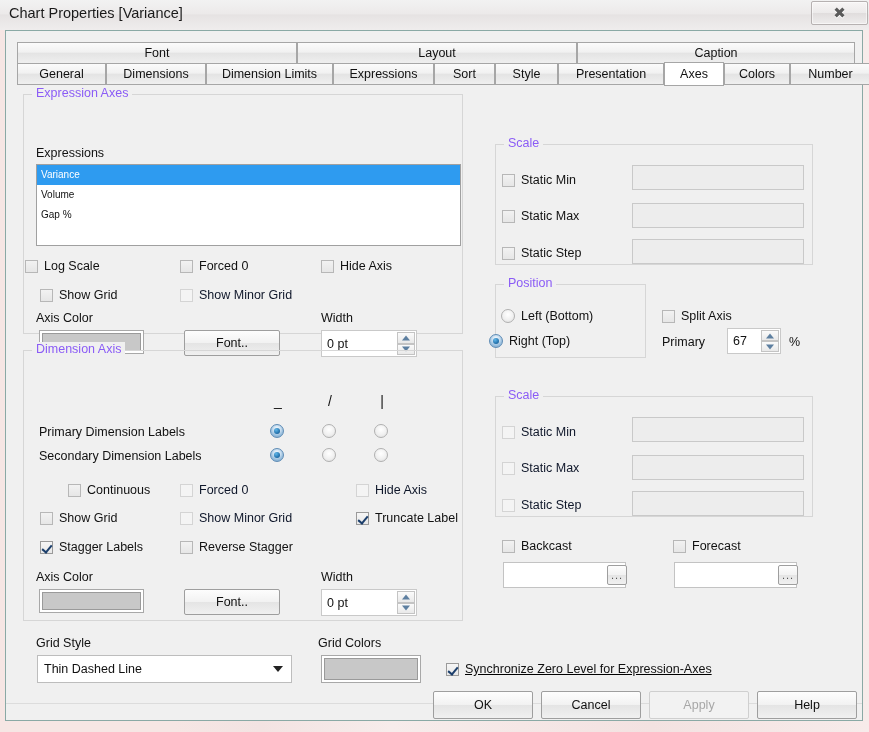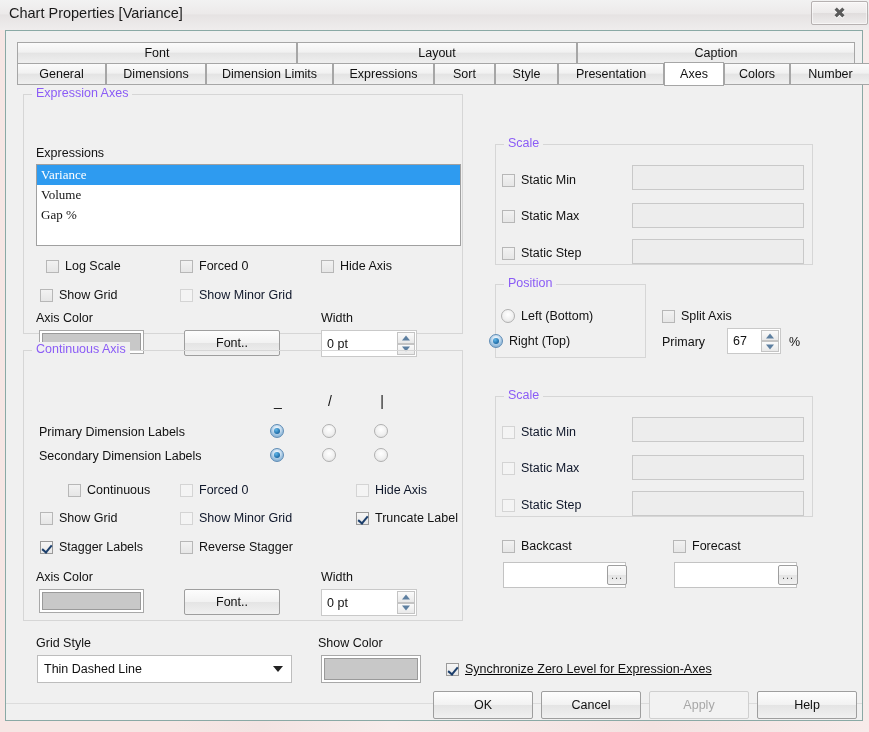--- a/index.html
+++ b/index.html
@@ -97,21 +97,21 @@
   .lbl{position:absolute;font-size:12.5px;color:#111;white-space:nowrap;}
 
   
   .listbox{
     position:absolute;
     background:#fff;border:1px solid #a0a0a0;
     box-sizing:border-box;overflow:hidden;
   }
   .li{
     height:20px;line-height:20px;padding-left:4px;
-    font-size:13px;color:#111;white-space:nowrap;font-family:Liberation Serif, serif;
+    font-size:10px;color:#111;white-space:nowrap;
   }
   .li.sel{background:#2e9bf0;color:#fff;}
 
   
   .cb{position:absolute;display:flex;align-items:center;white-space:nowrap;}
   .cb .box{
     width:13px;height:13px;box-sizing:border-box;
     border:1px solid #b7b7b7;
     background:linear-gradient(to bottom,#f2f2f2,#e6e6e6);
     position:relative;flex:0 0 auto;margin-right:6px;
@@ -254,21 +254,21 @@
     </div>
 
     <div class="lbl" style="left:30px;top:115px;">Expressions</div>
 
     <div class="listbox" style="left:30px;top:133px;width:425px;height:82px;">
       <div class="li sel">Variance</div>
       <div class="li">Volume</div>
       <div class="li">Gap %</div>
     </div>
 
-    <div class="cb" style="left:40px;top:228px;">
+    <div class="cb" style="left:19px;top:228px;">
       <span class="box"></span>
       <span class="txt">Log Scale</span>
     </div>
     <div class="cb" style="left:174px;top:228px;">
       <span class="box"></span>
       <span class="txt">Forced 0</span>
     </div>
     <div class="cb" style="left:315px;top:228px;">
       <span class="box"></span>
       <span class="txt">Hide Axis</span>
@@ -342,21 +342,21 @@
     <div class="spin" style="left:721px;top:297px;width:54px;height:26px;">
       <span class="val">67</span>
       <span class="arrows">
         <span class="a up"></span>
         <span class="a dn"></span>
       </span>
     </div>
     <div class="lbl" style="left:783px;top:304px;">%</div>
 
     <div class="group" style="left:17px;top:319px;width:440px;height:271px;">
-      <div class="legend">Continuous Axis</div>
+      <div class="legend">Dimension Axis</div>
     </div>
 
     <div class="colhdr" style="left:262px;top:362px;">_</div>
     <div class="colhdr" style="left:314px;top:362px;">/</div>
     <div class="colhdr" style="left:366px;top:362px;">|</div>
 
     <div class="lbl" style="left:33px;top:394px;">Primary Dimension Labels</div>
     <div class="rd" style="left:264px;top:393px;">
         <span class="dot on"></span>
       </div>
@@ -468,21 +468,21 @@
       <span class="val"></span>
     </div>
     <div class="btn ell" style="left:772px;top:534px;width:20px;height:20px;">...</div>
 
     <div class="lbl" style="left:30px;top:605px;">Grid Style</div>
     <div class="combo" style="left:31px;top:624px;width:255px;height:28px;">
       <span class="val">Thin Dashed Line</span>
       <span class="arrow"></span>
     </div>
 
-    <div class="lbl" style="left:312px;top:605px;">Show Color</div>
+    <div class="lbl" style="left:312px;top:605px;">Grid Colors</div>
     <div class="swatch" style="left:315px;top:624px;width:100px;height:28px;">
       <div class="inner" style="background: rgb(200, 200, 200);"></div>
     </div>
 
     <div class="cb" style="left:440px;top:631px;text-decoration:underline;">
       <span class="box on"></span>
       <span class="txt">Synchronize Zero Level for Expression-Axes</span>
     </div>
 
     <div class="sep" style="left:0;top:672px;width:856px;"></div>

